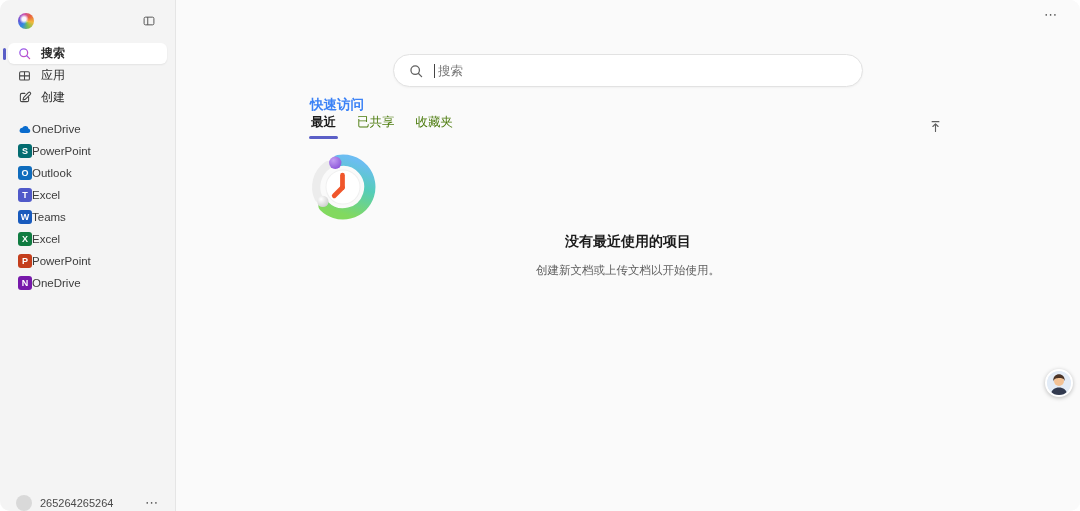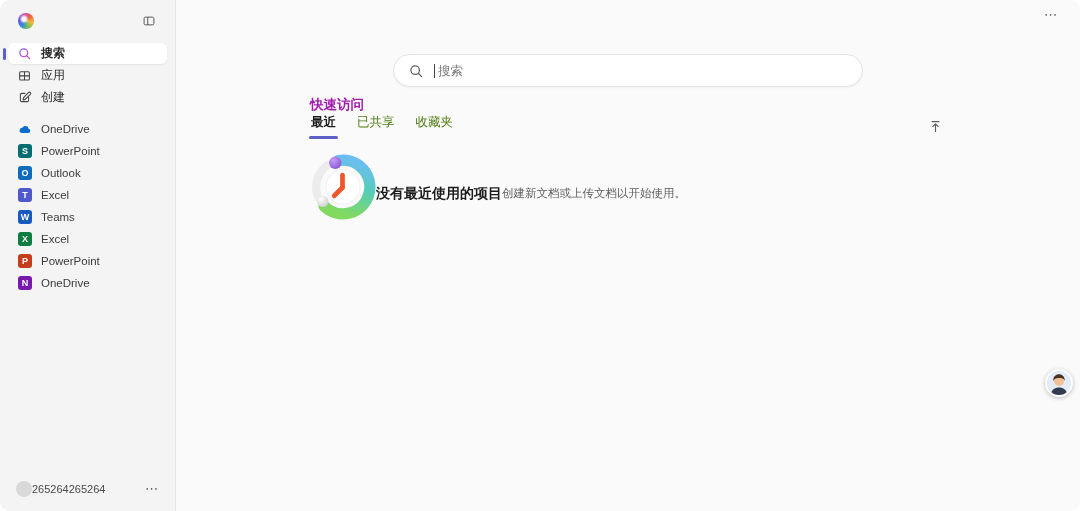--- a/index.html
+++ b/index.html
@@ -15,46 +15,46 @@
     cursor:pointer;}
   .icon-btn{display:flex;align-items:center;justify-content:center;width:20px;height:20px;border-radius:4px;cursor:pointer;}
 
   .nav{margin-top:6px;}
   .nav-item{position:relative;display:flex;align-items:center;gap:9px;height:21px;margin:1px 8px;padding:0 9px;border-radius:6px;font-size:12px;color:#2b2b2b;cursor:pointer;}
   .nav-item .nicon{display:flex;width:15px;justify-content:center;}
   .nav-item.active{background:#ffffff;box-shadow:0 1px 2px rgba(0,0,0,.07);font-weight:bold;}
   .nav-item.active::before{content:"";position:absolute;left:-5px;top:50%;transform:translateY(-50%);width:3px;height:12px;border-radius:2px;background:#5b5fc7;}
 
   .apps{margin-top:10px;}
-  .app-item{display:flex;align-items:center;gap:9px;height:22px;padding:0 18px;font-size:11.5px;color:#3c3c3c;cursor:pointer;}
+  .app-item{display:flex;align-items:center;height:22px;padding:0 18px;font-size:11.5px;color:#3c3c3c;cursor:pointer;}
   .app-tile{width:14px;height:14px;border-radius:3px;display:flex;align-items:center;justify-content:center;color:#fff;font-size:9px;font-weight:bold;line-height:1;flex:0 0 auto;}
   .app-tile.cloud{background:transparent !important;}
 
-  .account{position:absolute;left:0;right:0;bottom:14px;display:flex;align-items:center;padding:0 16px;font-size:11px;color:#4a4a4a;}
+  .account{position:absolute;left:0;right:0;bottom:0;display:flex;align-items:center;gap:8px;padding:0 16px;font-size:11px;color:#4a4a4a;}
   .account-avatar{width:16px;height:16px;border-radius:50%;background:#d9d9d9;flex:0 0 auto;}
   .account-more{margin-left:auto;color:#616161;font-size:13px;letter-spacing:1px;cursor:pointer;line-height:10px;}
 
   
   .main{position:absolute;left:176px;top:0;right:0;bottom:0;background:#fafafa;}
   .main-more{position:absolute;top:9px;right:22px;color:#616161;font-size:13px;letter-spacing:1px;cursor:pointer;line-height:12px;}
 
   .searchbar{position:absolute;top:54px;left:50%;transform:translateX(-50%);width:470px;height:33px;box-sizing:border-box;background:#ffffff;border:1px solid #e2e2e2;border-radius:17px;display:flex;align-items:center;padding:0 14px;box-shadow:0 1px 2px rgba(0,0,0,.04);}
   .searchbar .caret{width:1px;height:14px;background:#444;margin:0 1px 0 10px;}
   .searchbar input{flex:1;border:none;outline:none;background:transparent;font-size:12.5px;color:#333;font-family:inherit;}
   .searchbar input::placeholder{color:#767676;}
 
   .content{position:absolute;top:96px;left:50%;transform:translateX(-50%);width:636px;}
-  .section-title{font-size:13.5px;font-weight:bold;color:#a21caf;}
+  .section-title{font-size:13.5px;font-weight:bold;color:#3b82f6;}
   .tabs-row{display:flex;align-items:flex-end;margin-top:0;border-bottom:1px solid transparent;}
   .tab{position:relative;font-size:12.5px;color:#4d7c0f;margin-right:19px;padding:0 1px 8px 1px;cursor:pointer;}
   .tab.active{color:#1b1b1b;font-weight:bold;}
   .tab.active::after{content:"";position:absolute;left:-1px;right:-1px;bottom:0;height:3px;border-radius:2px;background:#5b5fc7;}
   .upload-btn{margin-left:auto;align-self:center;display:flex;align-items:center;justify-content:center;width:22px;height:22px;border-radius:4px;cursor:pointer;}
 
-  .empty{margin-top:14px;display:flex;flex-direction:row;align-items:center;text-align:center;}
+  .empty{margin-top:14px;display:flex;flex-direction:column;text-align:center;}
   .empty-title{margin-top:13px;font-size:14px;font-weight:bold;color:#1b1b1b;}
   .empty-sub{margin-top:12px;font-size:11.5px;color:#5f5f5f;}
 
   .floating-avatar{position:absolute;right:7px;top:369px;width:24px;height:24px;border-radius:50%;border:2px solid #ffffff;box-shadow:0 1px 4px rgba(0,0,0,.25);overflow:hidden;cursor:pointer;background:#e3ecf7;}
 </style>
 </head>
 <body>
 
 <div class="app">
 

